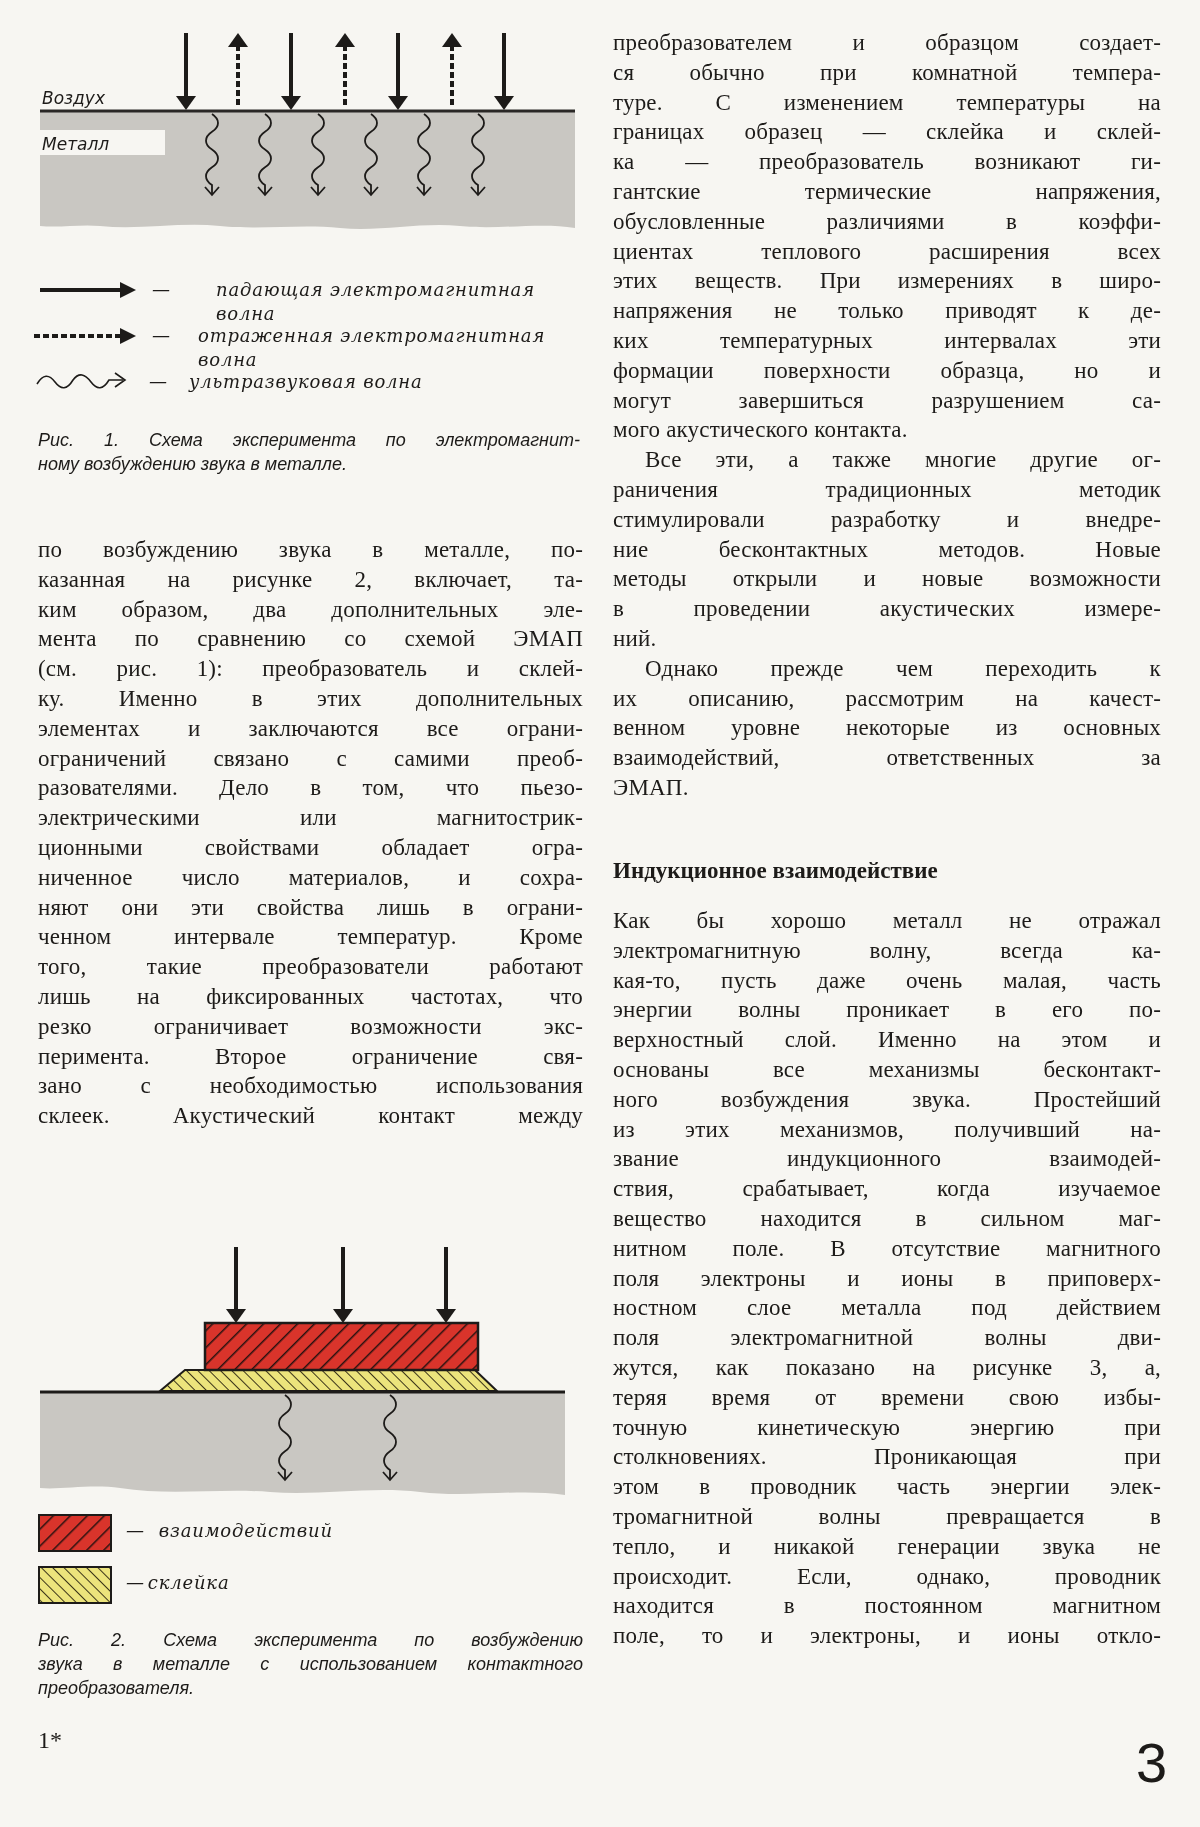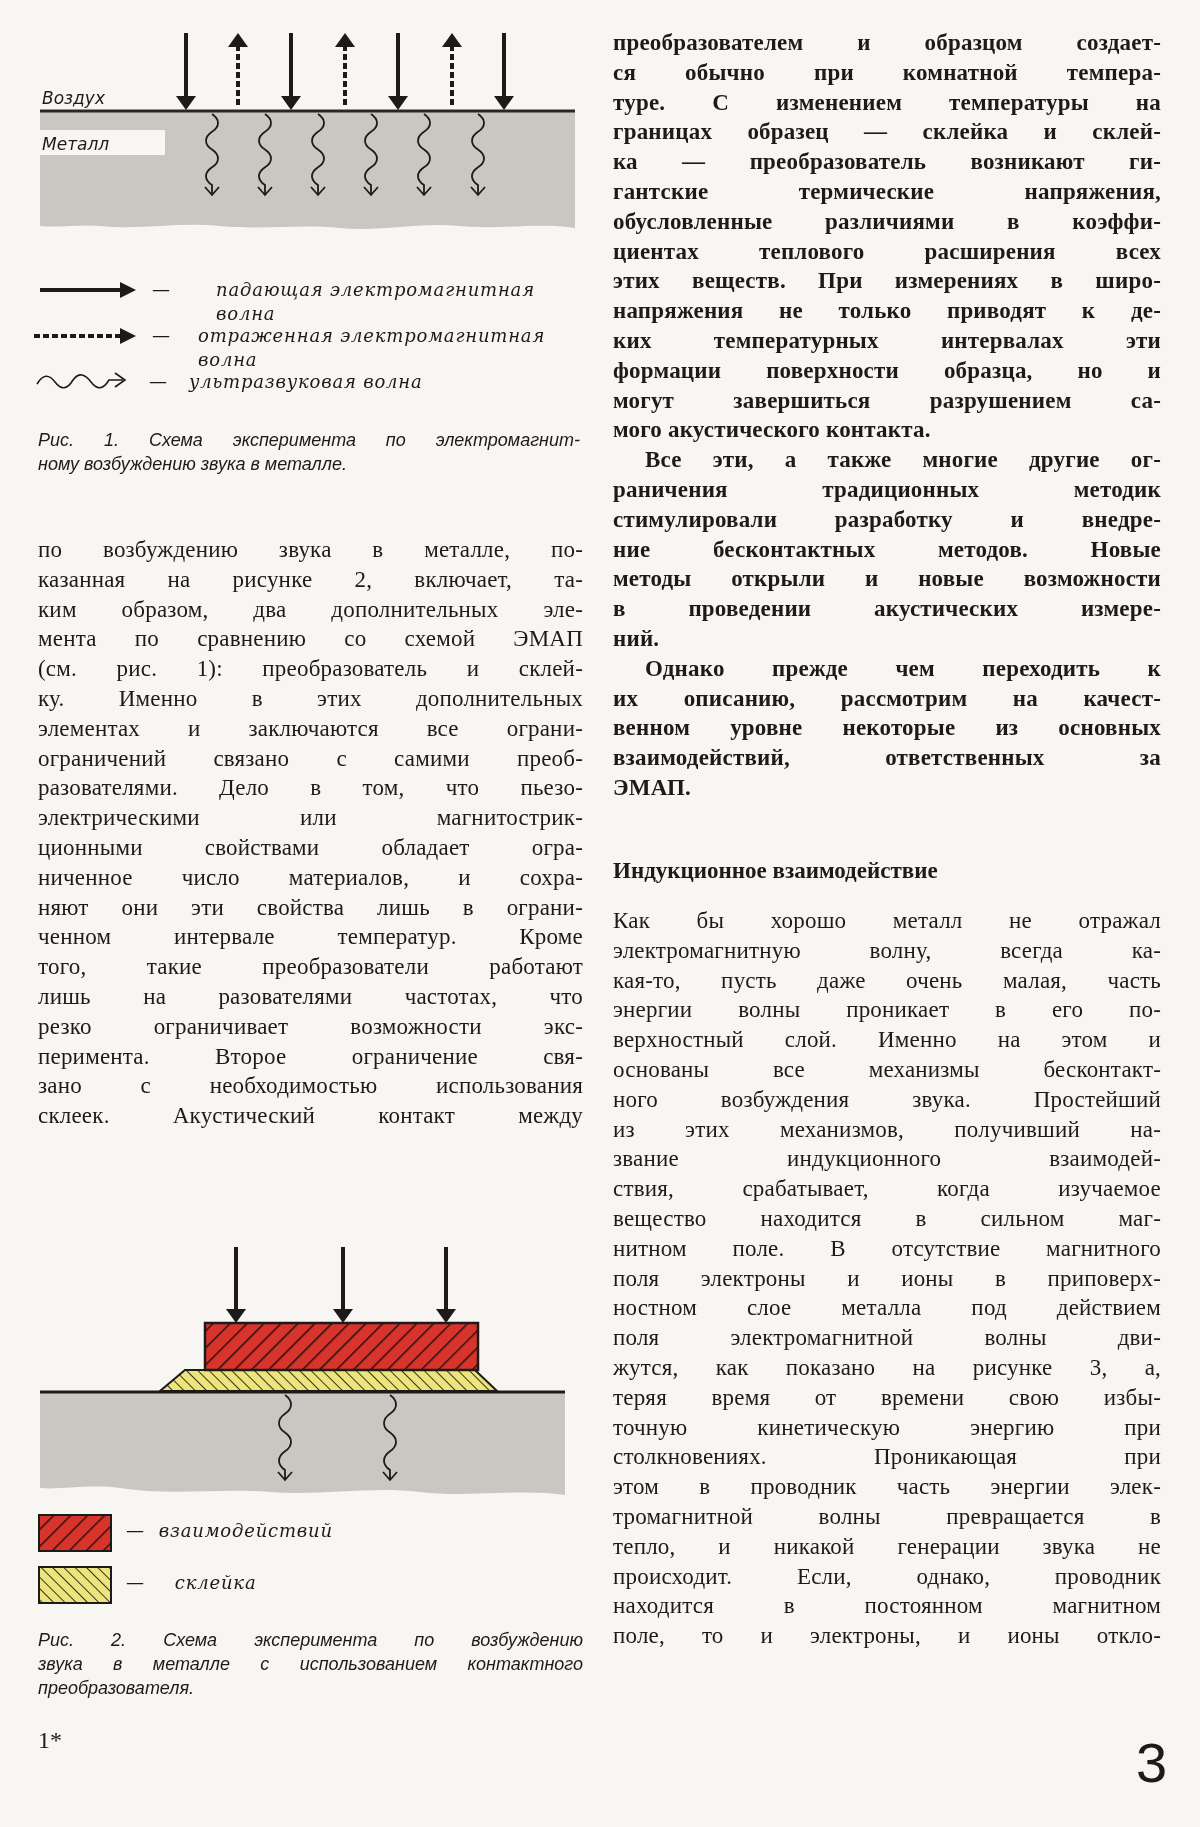--- a/index.html
+++ b/index.html
@@ -157,21 +157,21 @@
     <span class="line">ку. Именно в этих дополнительных</span>
     <span class="line">элементах и заключаются все ограни-</span>
     <span class="line">ограничений связано с самими преоб-</span>
     <span class="line">разователями. Дело в том, что пьезо-</span>
     <span class="line">электрическими или магнитострик-</span>
     <span class="line">ционными свойствами обладает огра-</span>
     <span class="line">ниченное число материалов, и сохра-</span>
     <span class="line">няют они эти свойства лишь в ограни-</span>
     <span class="line">ченном интервале температур. Кроме</span>
     <span class="line">того, такие преобразователи работают</span>
-    <span class="line">лишь на разователями частотах, что</span>
+    <span class="line">лишь на фиксированных частотах, что</span>
     <span class="line">резко ограничивает возможности экс-</span>
     <span class="line">перимента. Второе ограничение свя-</span>
     <span class="line">зано с необходимостью использования</span>
     <span class="line">склеек. Акустический контакт между</span>
   </div>
 
 <svg style="position:absolute;left:0;top:1230px" width="600" height="280" viewBox="0 0 600 280">
   <defs>
     <pattern id="hatch-red" patternUnits="userSpaceOnUse" width="12" height="12" patternTransform="rotate(45)">
       <rect width="12" height="12" fill="#d9342b"></rect>
@@ -218,31 +218,31 @@
       <rect x="1" y="2" width="72" height="36" fill="url(#hatch-red)" stroke="#1d1b19" stroke-width="2"></rect>
     </svg>
     <span class="legend-text" style="margin-left:12px;margin-top:6px">—</span>
     <span class="legend-text" style="margin-left:14px;margin-top:6px">взаимодействий</span>
   </div>
   <div class="legend-row" style="left:38px;top:1565px;">
     <svg width="76" height="40">
       <rect x="1" y="2" width="72" height="36" fill="url(#hatch-yellow)" stroke="#1d1b19" stroke-width="2"></rect>
     </svg>
     <span class="legend-text" style="margin-left:12px;margin-top:6px">—</span>
-    <span class="legend-text" style="margin-left:30px;margin-top:6px">склейка</span>
+    <span class="legend-text" style="margin-left:3px;margin-top:6px">склейка</span>
   </div>
 </div>
 
 <div class="italic-small" style="position:absolute;left:38px;top:1620px;width:545px;margin-top:8px;">
   <span class="caption-line">Рис. 2. Схема эксперимента по возбуждению</span>
   <span class="caption-line">звука в металле с использованием контактного</span>
   <span class="caption-line last">преобразователя.</span>
 </div>
 
-<div class="col" id="right-col-a" style="left:613px;top:28px;width:548px;font-weight:bold;">
+<div class="col" id="right-col-a" style="left:613px;top:28px;width:548px;">
     <span class="line">преобразователем и образцом создает-</span>
     <span class="line">ся обычно при комнатной темпера-</span>
     <span class="line">туре. С изменением температуры на</span>
     <span class="line">границах образец — склейка и склей-</span>
     <span class="line">ка — преобразователь возникают ги-</span>
     <span class="line">гантские термические напряжения,</span>
     <span class="line">обусловленные различиями в коэффи-</span>
     <span class="line">циентах теплового расширения всех</span>
     <span class="line">этих веществ. При измерениях в широ-</span>
     <span class="line">напряжения не только приводят к де-</span>

